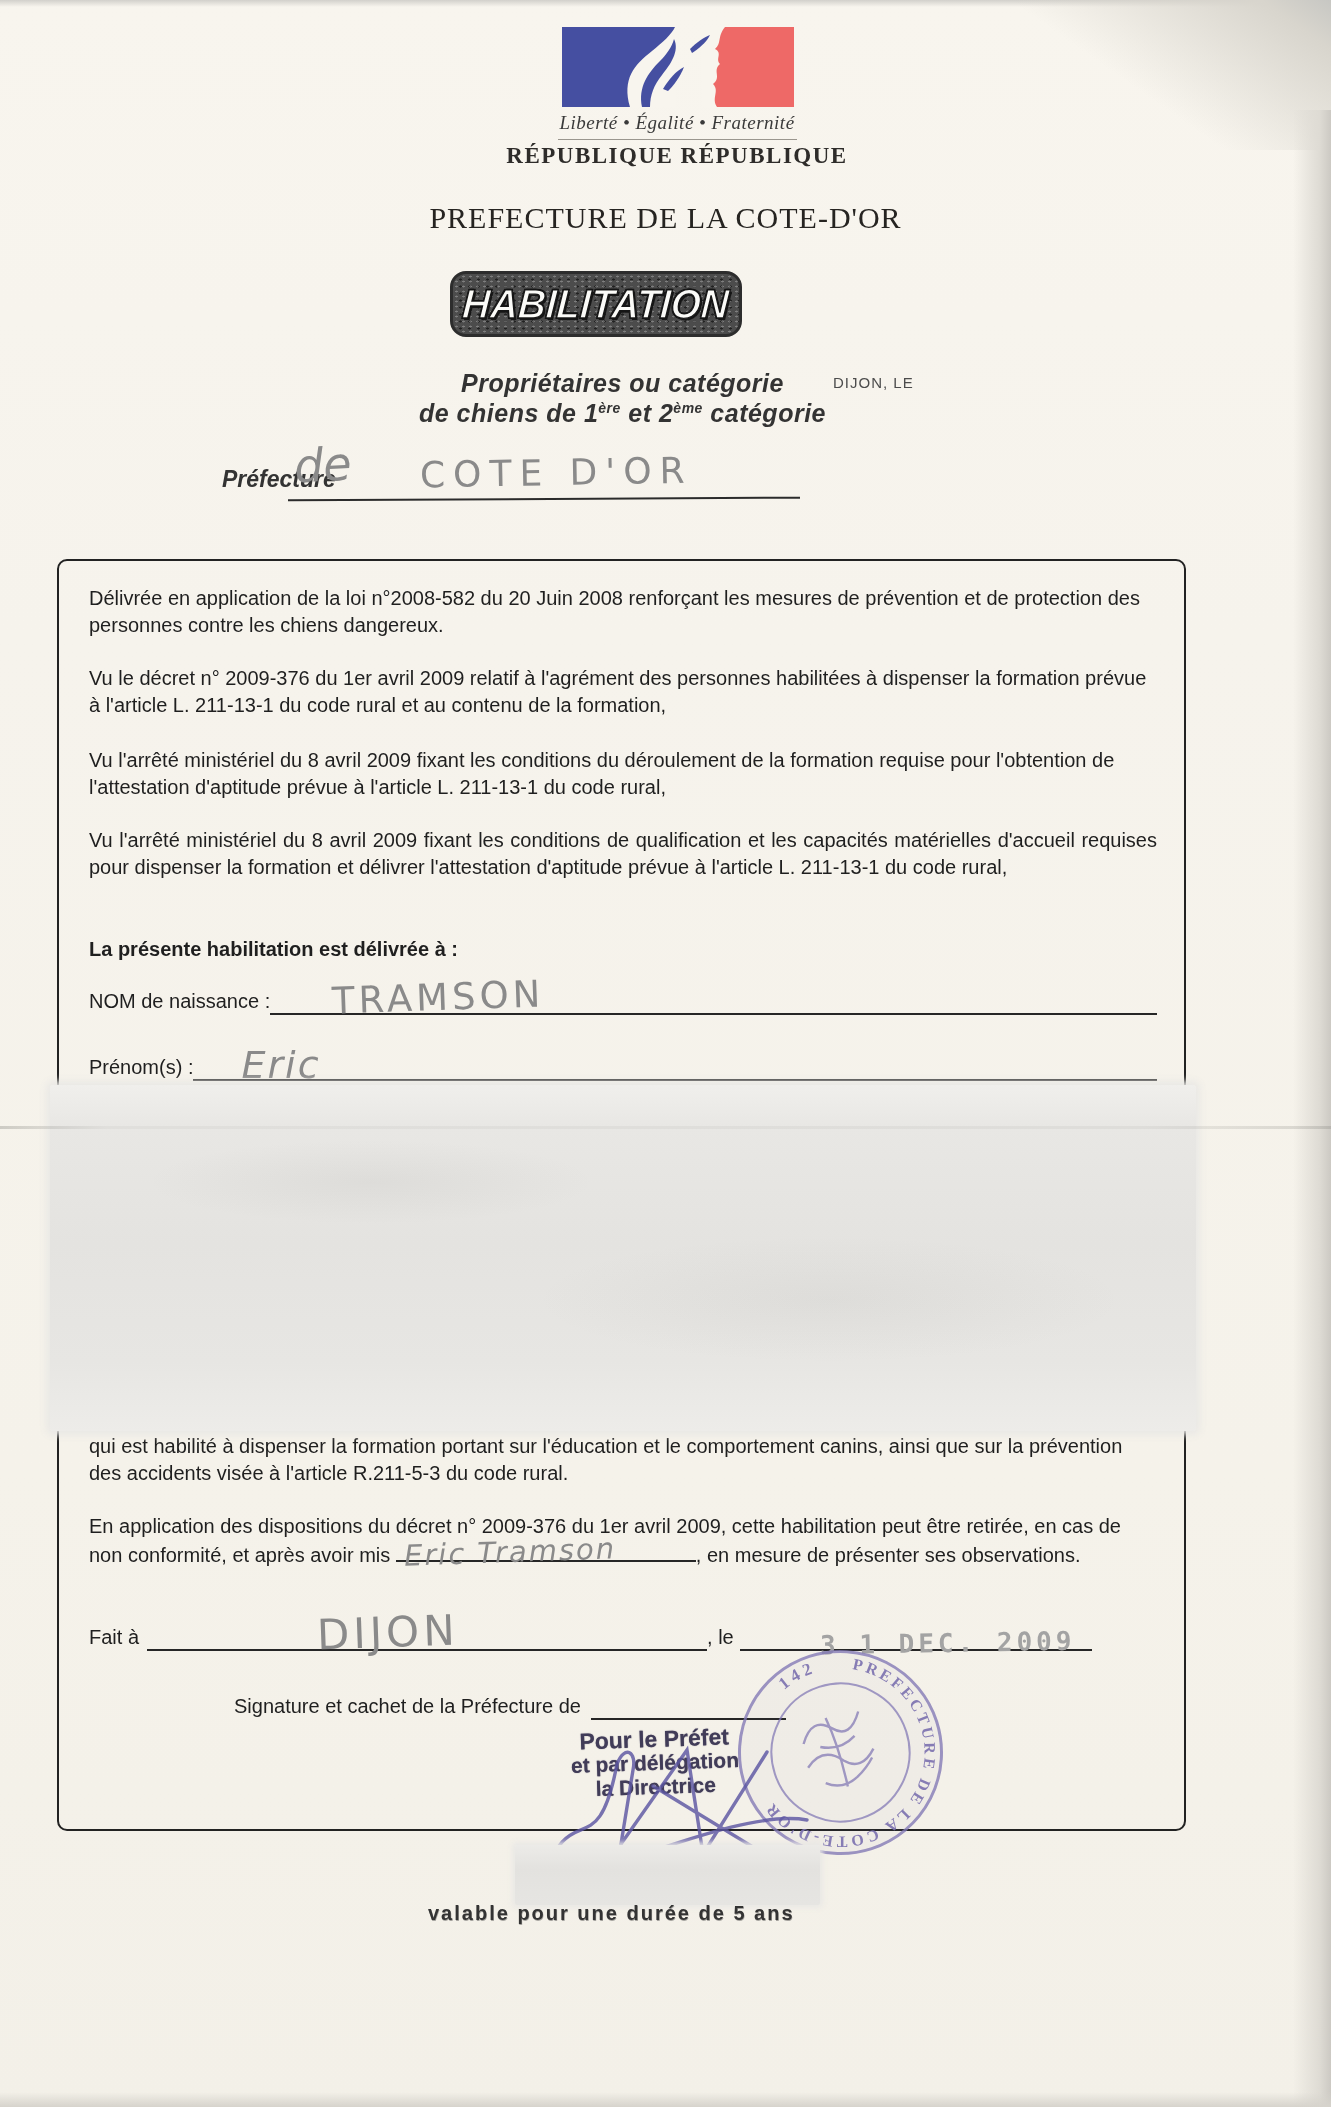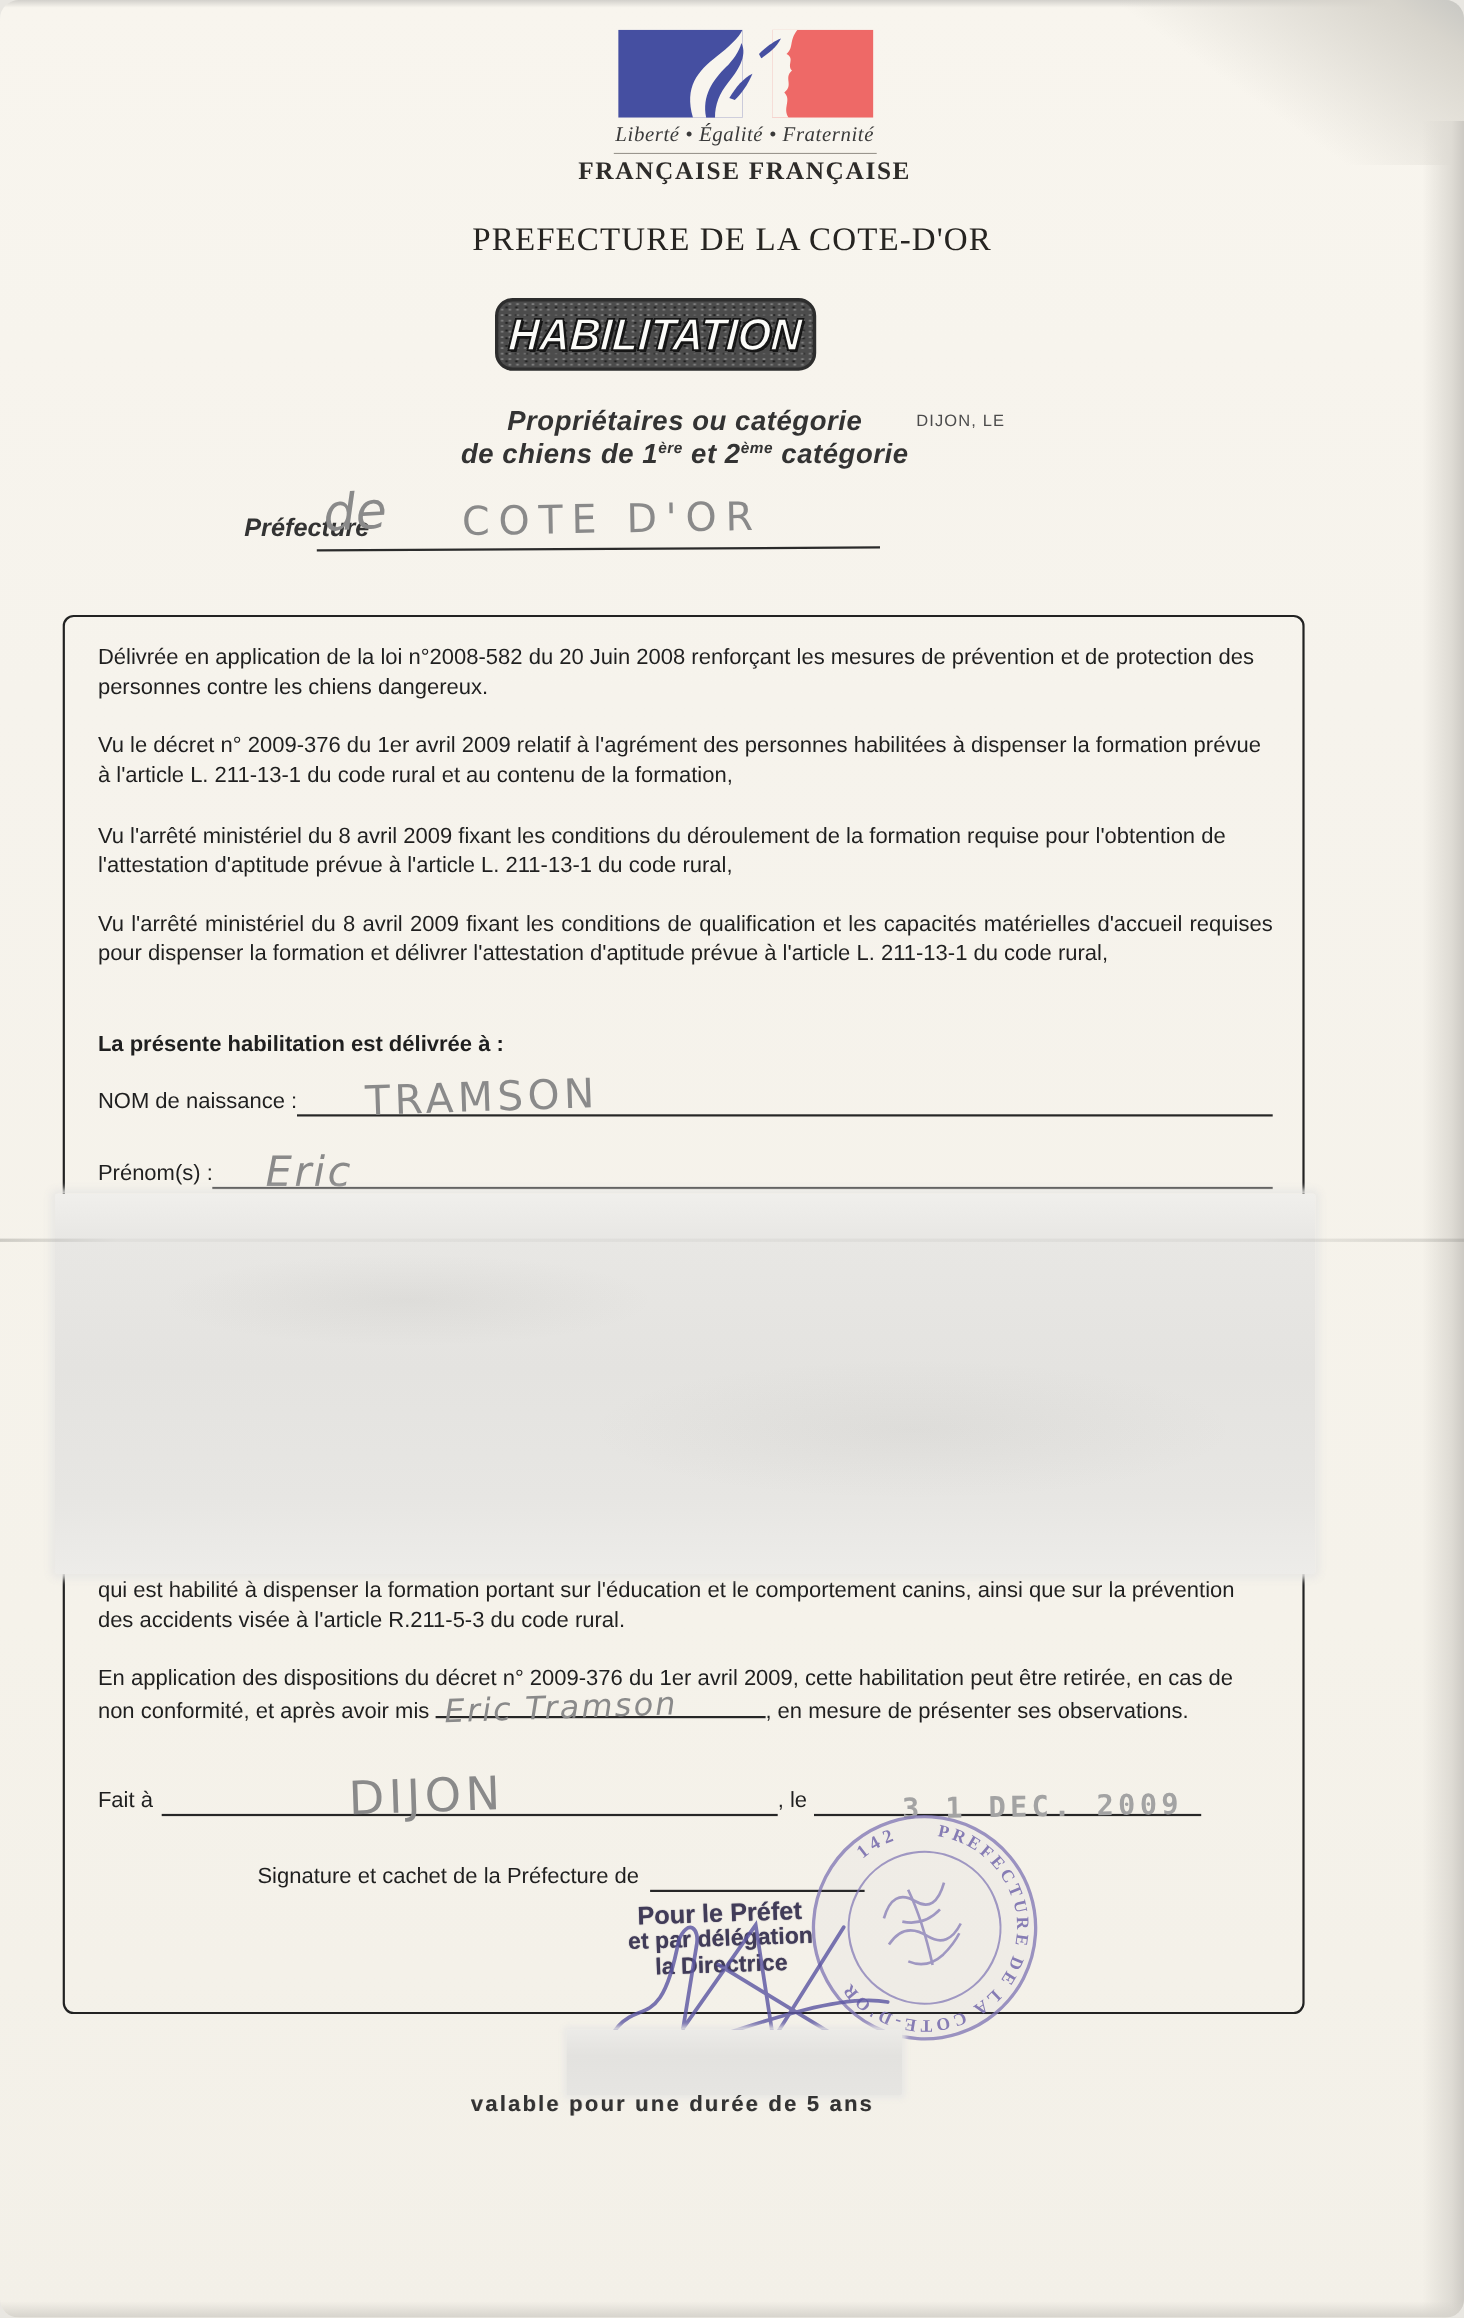--- a/index.html
+++ b/index.html
@@ -1,19 +1,19 @@
 <!DOCTYPE html>
 <html><head>
 <meta charset="utf-8">
 <style>
   html,body{margin:0;padding:0;background:#e9e7e2;}
   .page{
     position:relative;width:1331px;height:2107px;overflow:hidden;
     background:linear-gradient(180deg,#f8f5ee 0%,#f6f3ec 30%,#f5f2ea 70%,#f3f0e8 100%);
-    font-family:"Liberation Sans",sans-serif;color:#2a2a2a;border-radius:17px;
+    font-family:"Liberation Sans",sans-serif;color:#2a2a2a;
   }
   
   .edge{position:absolute;pointer-events:none;}
   .edge-top{top:0;left:0;width:100%;height:7px;background:linear-gradient(180deg,#d2d0cb,rgba(246,243,236,0));}
   .edge-top-right{top:0;right:0;width:370px;height:150px;background:linear-gradient(215deg,#c7c7c3 0%,#d8d5cd 12%,rgba(246,243,236,0) 55%);}
   .edge-right{top:110px;right:0;width:38px;height:1997px;background:linear-gradient(90deg,rgba(246,243,236,0),#dedbd4 70%,#ccc9c3);}
   .edge-bottom{bottom:0;left:0;width:100%;height:15px;background:linear-gradient(180deg,rgba(246,243,236,0),#d6d3cc);}
   .crease{top:1126px;left:0;width:100%;height:3px;
     background:linear-gradient(90deg,rgba(120,120,115,.32),rgba(120,120,115,.07) 8%,rgba(120,120,115,.09) 86%,rgba(120,120,115,.25));}
 
@@ -125,21 +125,21 @@
       <path d="M68,80 C60,52 72,38 90,24 C100,16 110,7 113,0 L113,80 Z" fill="#f8f5ee"></path>
       <path d="M80,80 C76,60 86,46 98,34 C104,28 110,20 112,12 C118,24 108,38 100,48 C92,58 88,68 88,80 Z" fill="#454fa1"></path>
       <path d="M101,62 C107,52 114,44 122,40 C118,50 112,58 106,64 Z" fill="#454fa1"></path>
       <rect x="140" y="0" width="92" height="80" fill="#ee6967"></rect>
       <path d="M140,0 L163,0 C155,10 160,16 153,22 C161,26 153,32 158,37 C150,44 160,50 151,57 C158,64 149,71 155,80 L140,80 Z" fill="#f8f5ee"></path>
       <path d="M128,22 C134,16 142,10 148,8 C144,16 136,22 130,26 Z" fill="#454fa1"></path>
     </svg>
   </div>
   <div class="motto">Liberté • Égalité • Fraternité</div>
   <div class="motto-rule"></div>
-  <div class="republic">FRANÇAISE FRANÇAISE</div>
+  <div class="republic">RÉPUBLIQUE RÉPUBLIQUE</div>
 
   <div class="pref-title">PREFECTURE DE LA COTE-D'OR</div>
 
   <div class="hab-stamp">
     <span>HABILITATION</span>
   </div>
 
   <div class="subtitle1">Propriétaires ou catégorie</div>
   <div class="dijon-le">DIJON, LE</div>
   <div class="subtitle2"><span>de chiens de 1</span><span class="sup">ère</span><span> et 2</span><span class="sup">ème</span><span> catégorie</span></div>

